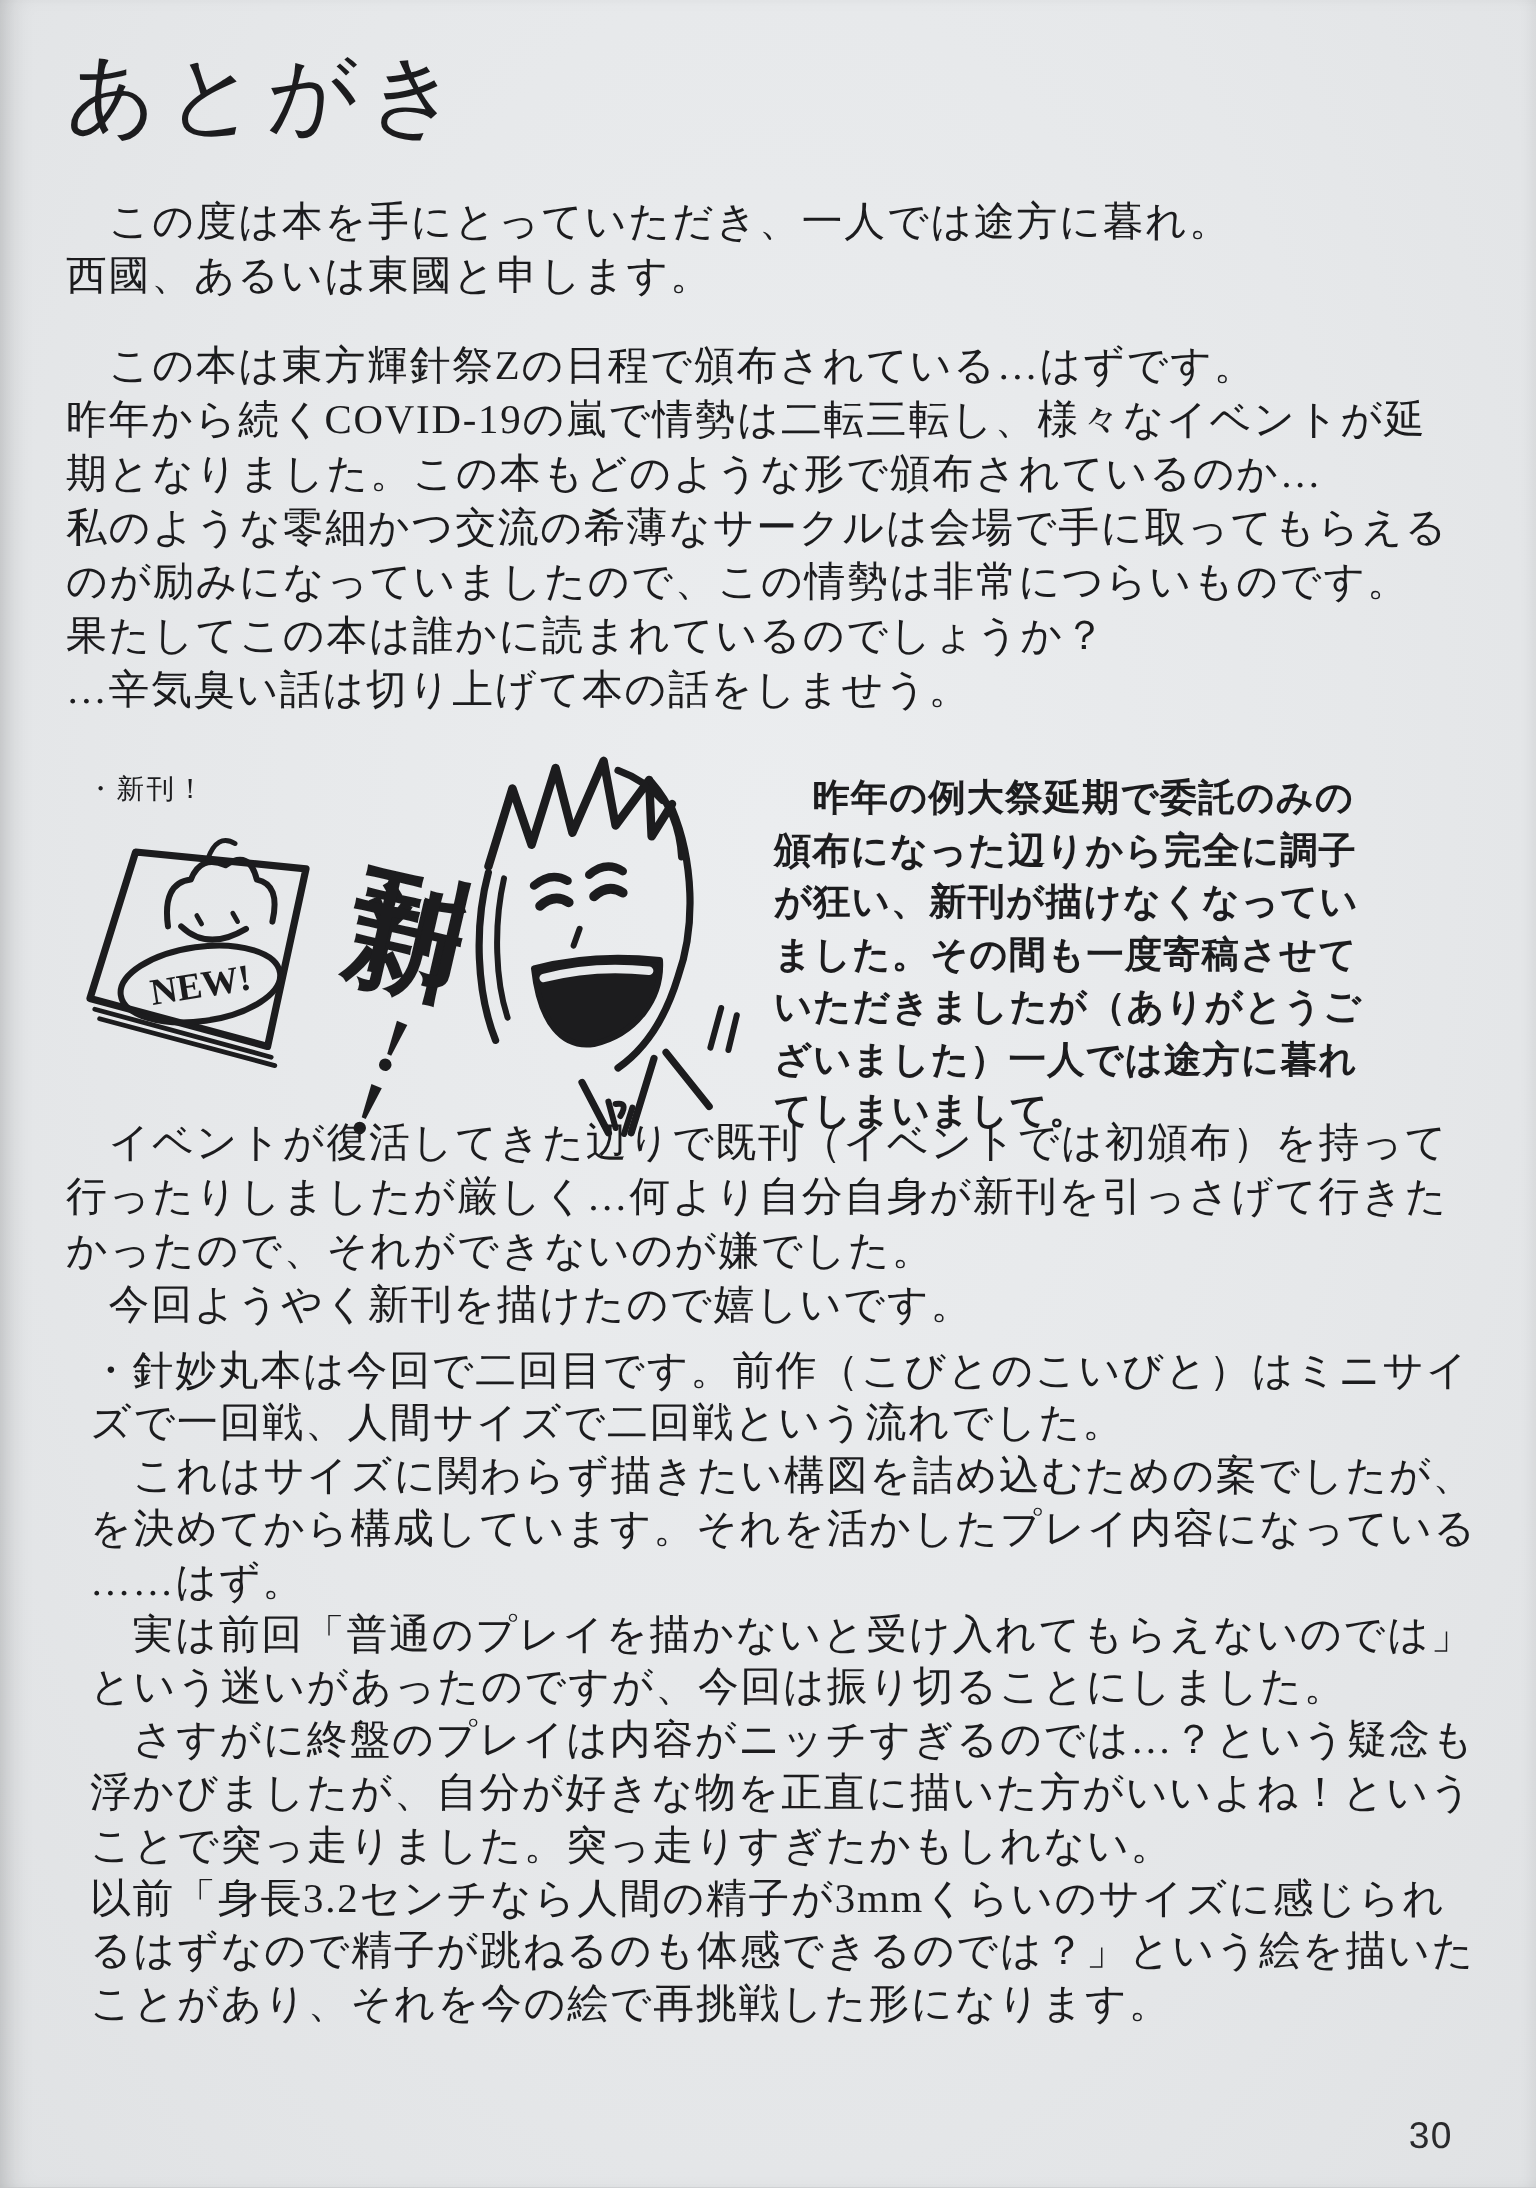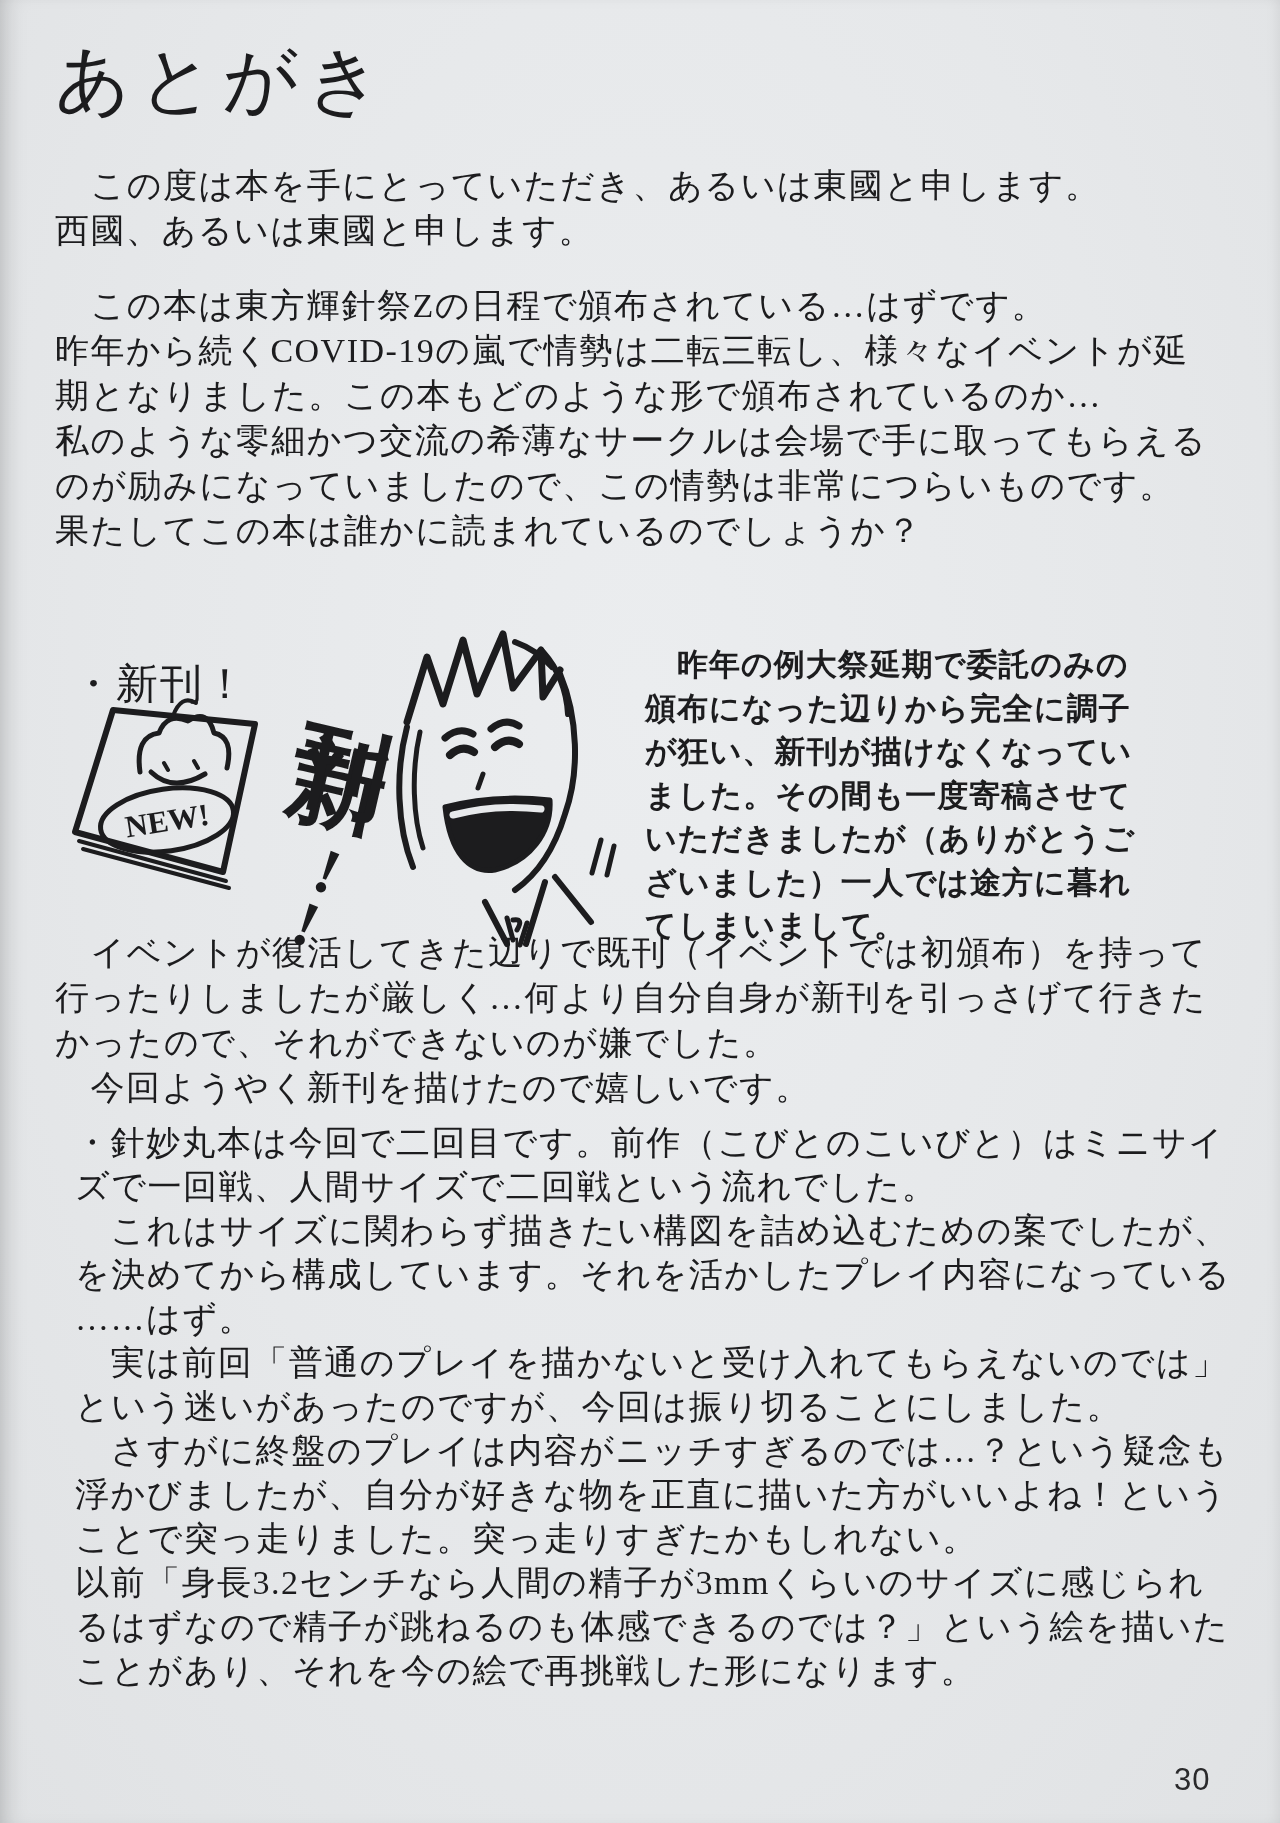--- a/index.html
+++ b/index.html
@@ -14,21 +14,21 @@
     overflow:hidden;
   }
   .title{
     position:absolute;left:55px;top:36px;margin:0;
     font-size:74px;font-weight:500;letter-spacing:8px;line-height:1.2;
   }
   .block{position:absolute;left:55px;}
   .line{font-size:34px;line-height:45px;letter-spacing:1.5px;white-space:pre;}
   .p-greeting{top:163px;}
   .p-event{top:283px;}
-  .shinkan-heading{position:absolute;left:72px;top:642px;font-size:42px;letter-spacing:2px;margin-top:14px;}
+  .shinkan-heading{position:absolute;left:72px;top:642px;font-size:23px;letter-spacing:2px;}
   .p-rightcol{left:645px;top:643px;font-weight:bold;}
   .p-rightcol .line{font-size:31px;line-height:43.5px;letter-spacing:1px;}
   .p-cont{top:930px;}
   .p-needle{top:1121px;}
   .p-needle .line{line-height:44px;margin-left:20px;}
   .pagenum{
     position:absolute;left:1174px;top:1762px;
     font-family:"Liberation Sans","DejaVu Sans",sans-serif;
     font-size:31px;letter-spacing:1px;color:#2a2a2c;
   }
@@ -50,31 +50,32 @@
   }
 </style>
 </head>
 <body>
 
 <main class="page">
 
   <h1 class="title">あとがき</h1>
 
   <section class="block p-greeting">
-    <div class="line">　この度は本を手にとっていただき、あるいは東國と申します。</div>
+    <div class="line">　この度は本を手にとっていただき、一人では途方に暮れ。</div>
     <div class="line">西國、あるいは東國と申します。</div>
   </section>
 
   <section class="block p-event">
     <div class="line">　この本は東方輝針祭Zの日程で頒布されている…はずです。</div>
     <div class="line">昨年から続くCOVID-19の嵐で情勢は二転三転し、様々なイベントが延</div>
     <div class="line">期となりました。この本もどのような形で頒布されているのか…</div>
     <div class="line">私のような零細かつ交流の希薄なサークルは会場で手に取ってもらえる</div>
     <div class="line">のが励みになっていましたので、この情勢は非常につらいものです。</div>
     <div class="line">果たしてこの本は誰かに読まれているのでしょうか？</div>
+    <div class="line">…辛気臭い話は切り上げて本の話をしませう。</div>
   </section>
 
   <div class="shinkan-heading">・新刊！</div>
 
   <figure class="illustration">
     <svg width="580" height="340" viewBox="0 0 580 340">
       <g stroke="#1c1c1e" fill="none" stroke-linecap="round" stroke-linejoin="round">
 
         <g>
           <path d="M 20 210 L 58 88 L 200 102 L 168 250 Z" stroke-width="6"></path>

